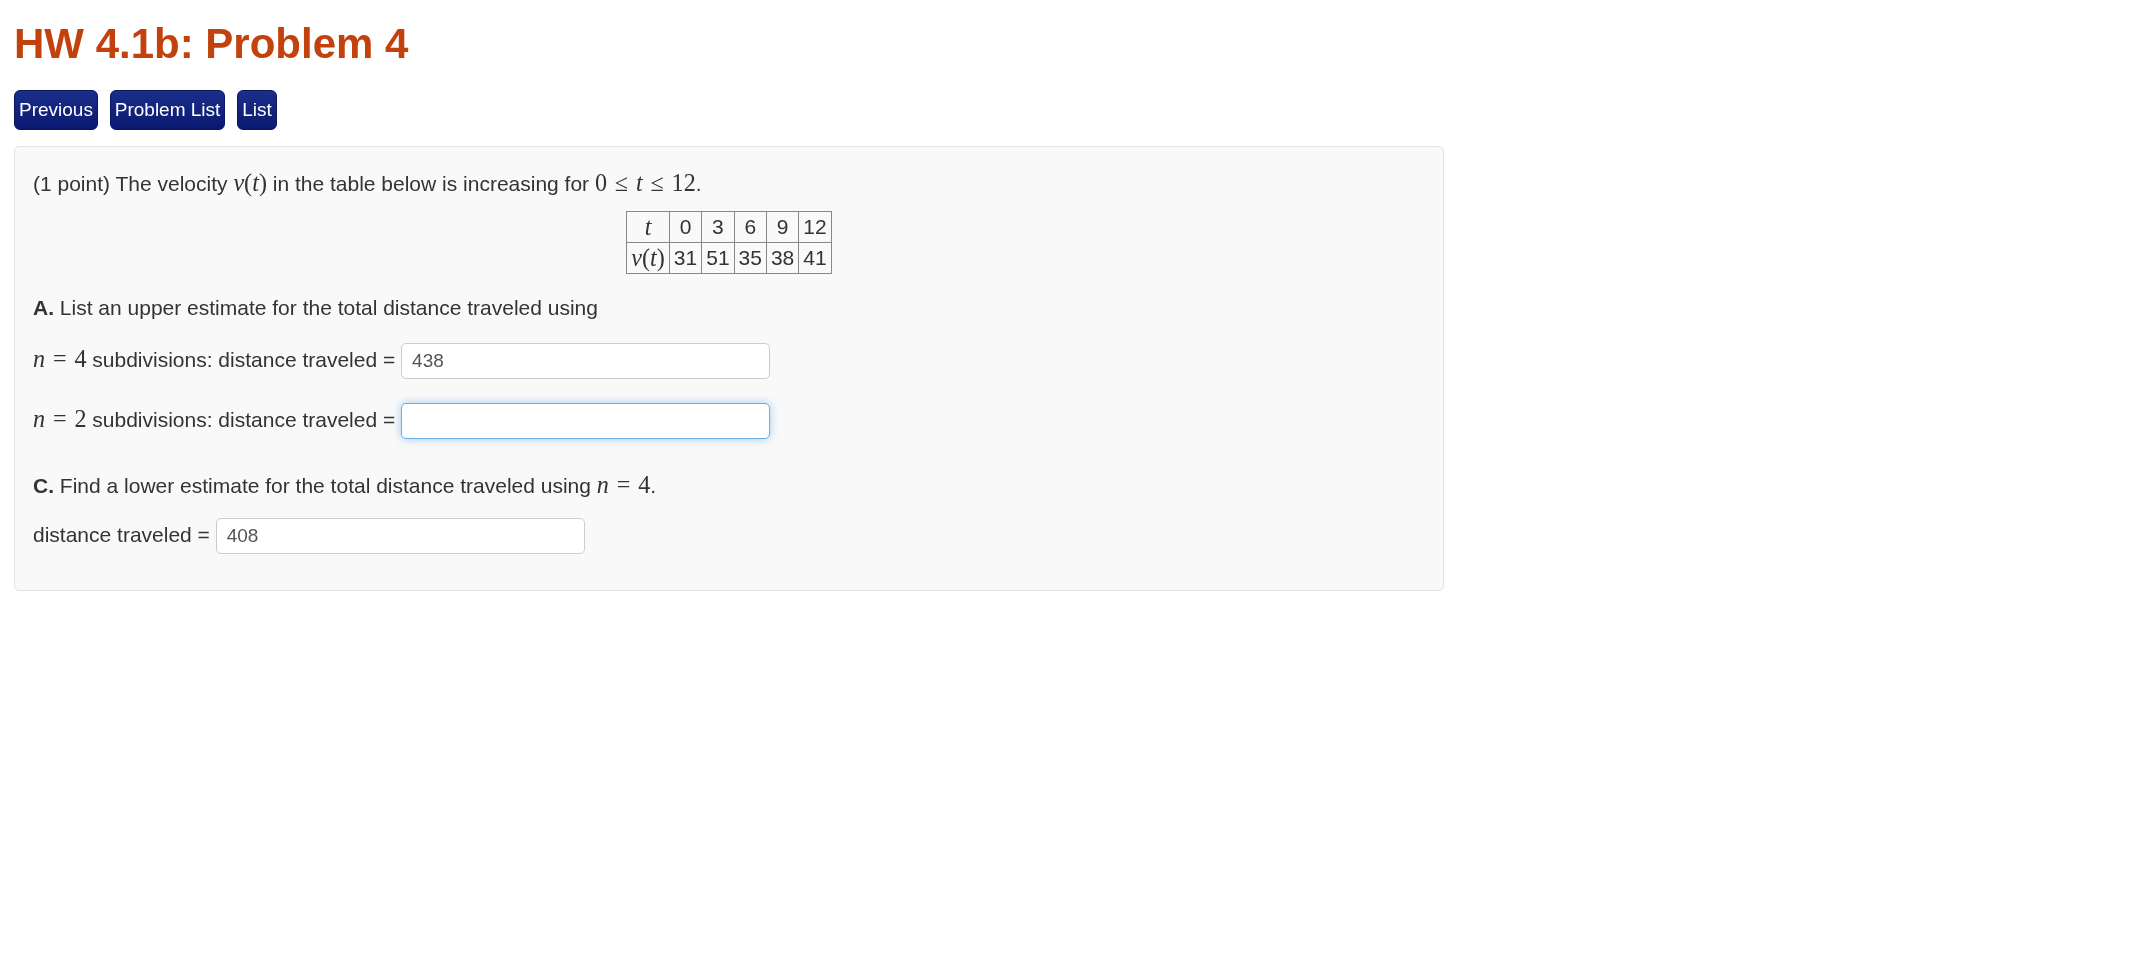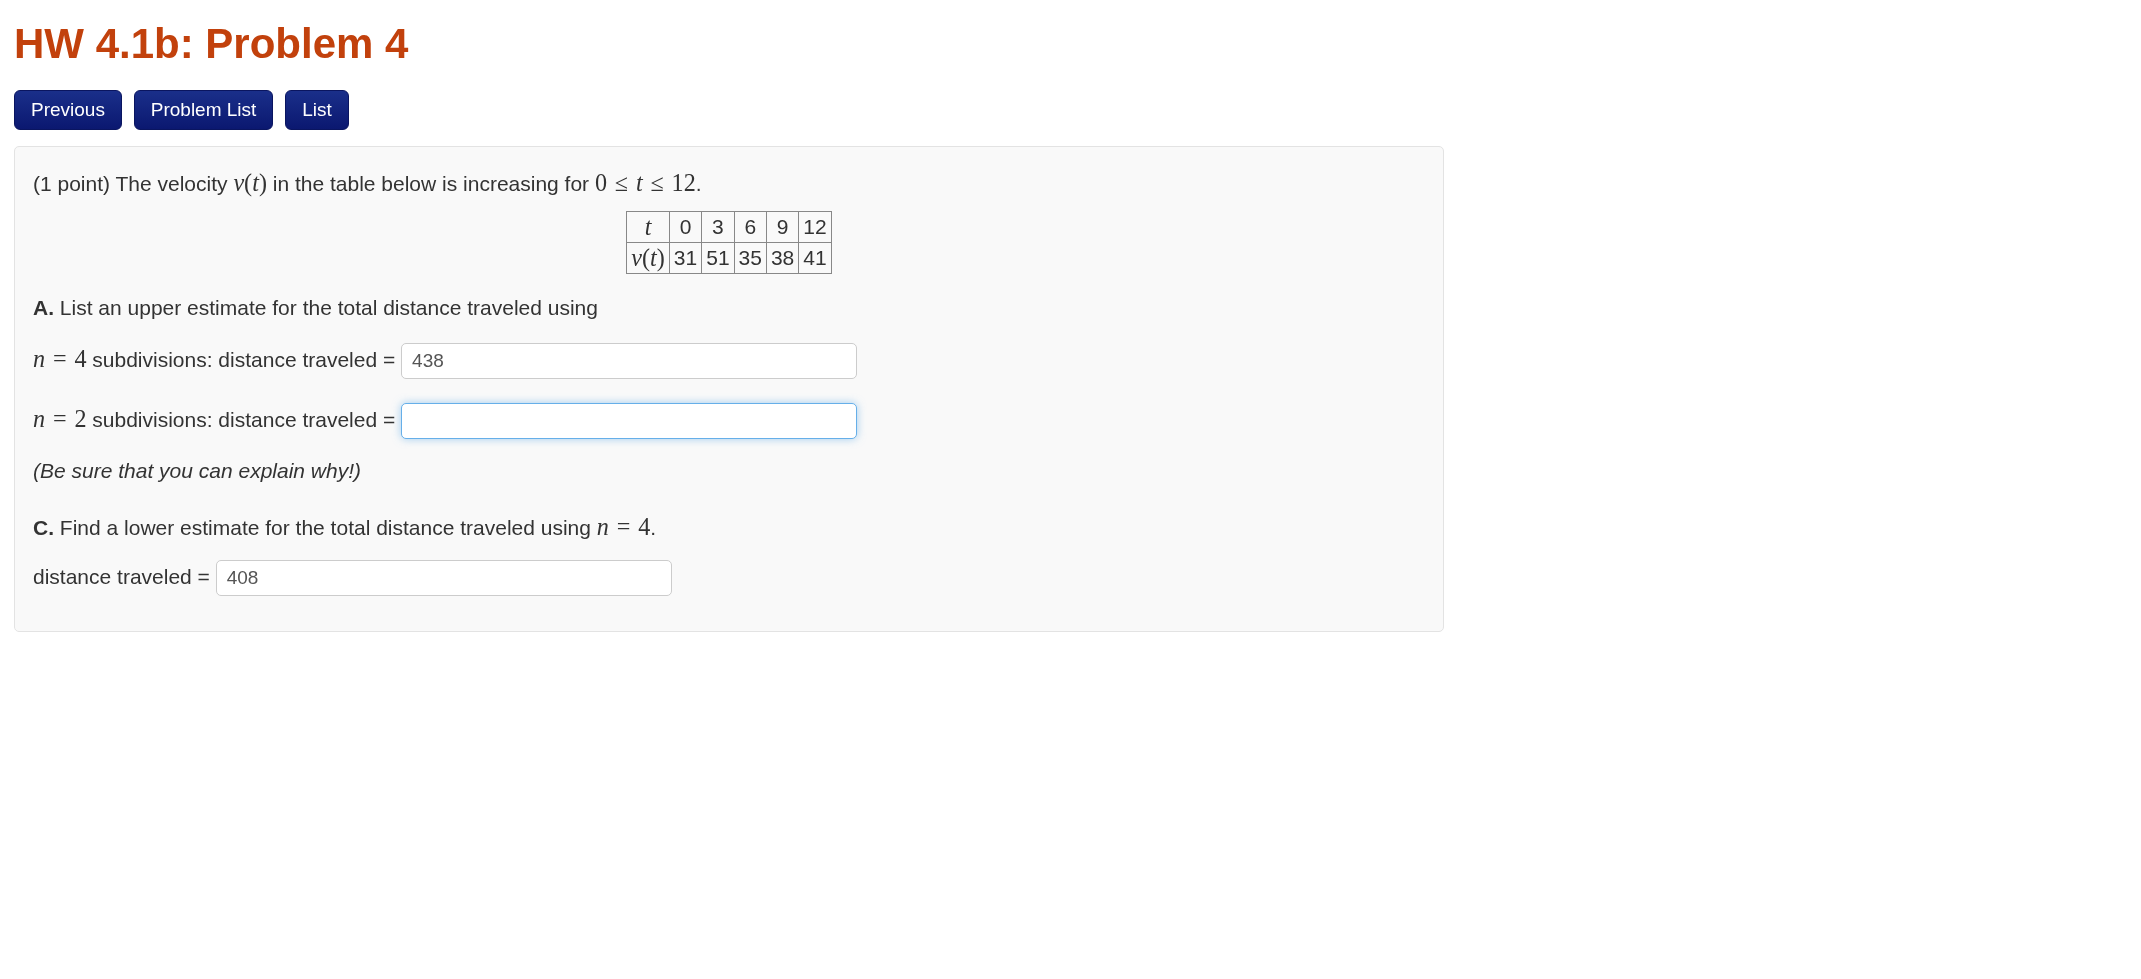--- a/index.html
+++ b/index.html
@@ -17,21 +17,21 @@
     margin: 8px 0 22px 0;
     color: #c2410c;
   }
   .nav-row { margin-bottom: 16px; }
   .nav-btn {
     display: inline-block;
     background: linear-gradient(to bottom, #1a2f8a, #0b1870);
     color: #fff;
     border: 1px solid #0a1560;
     border-radius: 6px;
-    padding: 8px 16px;
+    padding: 8px 4px;
     font-size: 19px;
     margin-right: 6px;
     cursor: pointer;
     font-family: inherit;
   }
   .problem-box {
     border: 1px solid #e3e3e3;
     border-radius: 5px;
     background: #f9f9f9;
     padding: 8px 18px 22px 18px;
@@ -51,21 +51,21 @@
     border: 1px solid #888;
     padding: 1px 4px;
     text-align: center;
     font-weight: normal;
   }
   .answer-input {
     font-size: 19px;
     padding: 6px 10px;
     border: 1px solid #ccc;
     border-radius: 5px;
-    width: 456px;
+    width: 369px;
     vertical-align: baseline;
     background:#fff;
     font-family: inherit;
     color:#555;
   }
   .answer-input.small { width: 80px; }
   .answer-input.focused {
     border-color: #66afe9;
     outline: 0;
     box-shadow: 0 0 8px rgba(102,175,233,.6);
@@ -124,21 +124,20 @@
     <input type="text" class="answer-input" value="438" style="">
   </div>
 
   <div class="line">
     <span class="mi">n</span> <span class="mo">=</span> <span class="mn">2</span><span> subdivisions: distance traveled = </span>
     <input type="text" class="answer-input focused" value="" style="">
   </div>
 
 
 
-  <p class="note">(Be sure that you can explain why!)</p>
 
   <p style="margin-top:22px">
     <span class="part-label">C.</span><span> Find a lower estimate for the total distance traveled using </span><span class="mi">n</span> <span class="mo">=</span> <span class="mn">4</span><span>.</span>
   </p>
 
   <div class="line">
     <span>distance traveled = </span>
     <input type="text" class="answer-input" value="408" style="">
   </div>
 

